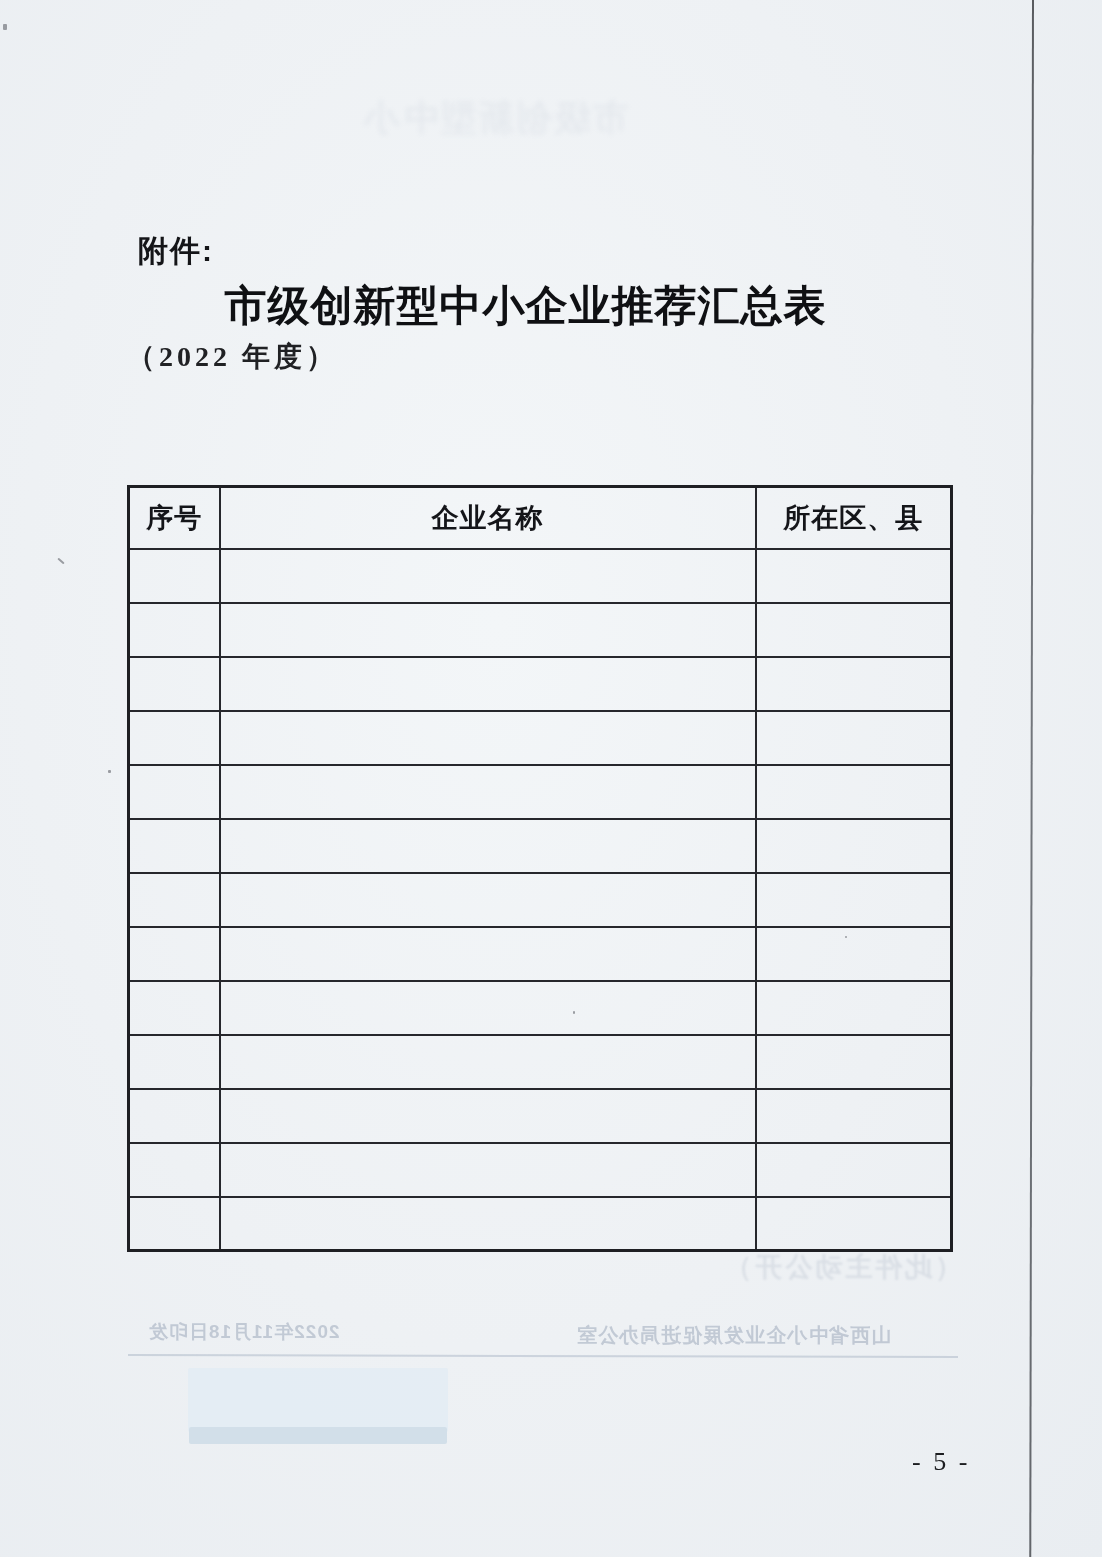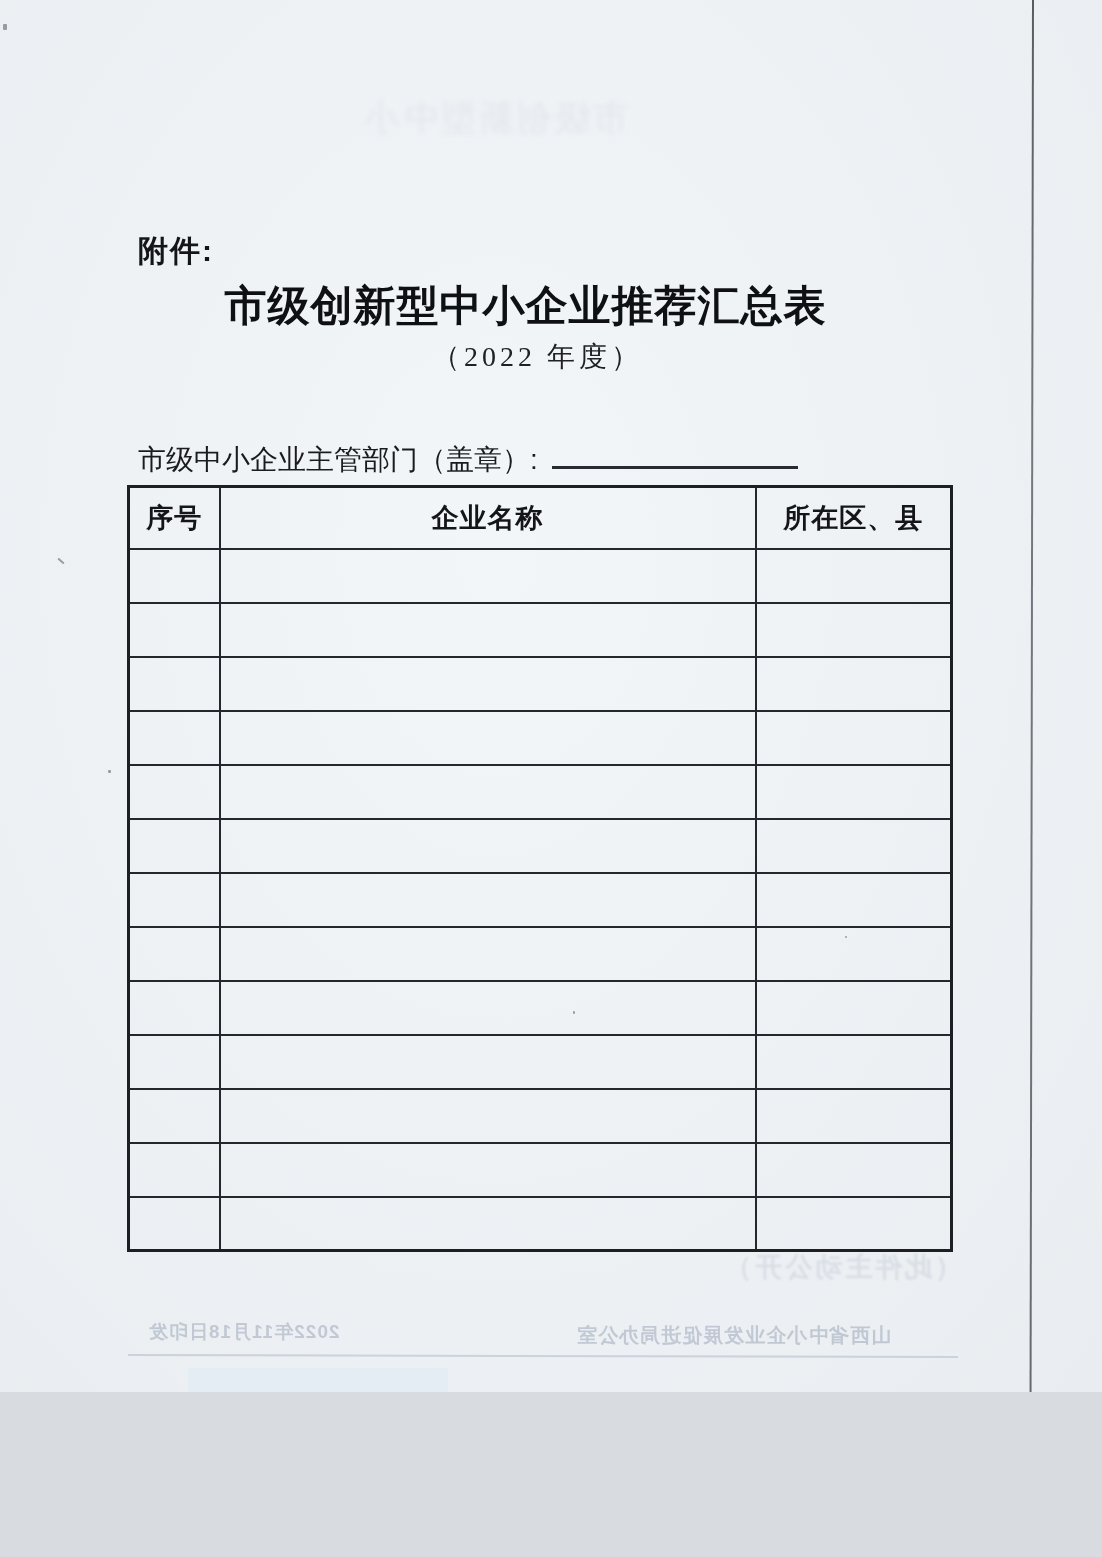--- a/index.html
+++ b/index.html
@@ -1,18 +1,18 @@
 <!DOCTYPE html>
 <html><head>
 <meta charset="utf-8">
 <style>
   html,body{margin:0;padding:0;background:#d8dbe0;}
   .page{
     position:relative;
-    width:1102px;height:1392px;
+    width:1102px;height:1557px;
     margin:0 auto;
     background:#eff2f5;
     background-image:radial-gradient(ellipse at 45% 40%, #f3f6f8 0%, #eef1f4 55%, #e9edf1 100%);
     overflow:hidden;
     font-family:"Liberation Sans", sans-serif;
     color:#1d1e21;
   }
   
   .attachment{
     position:absolute;left:138px;top:231px;
@@ -20,23 +20,23 @@
   }
   .doc-title{
     position:absolute;left:115px;top:278px;width:821px;
     text-align:center;
     font-family:"Liberation Serif", serif;
     font-size:42px;font-weight:700;letter-spacing:1px;color:#0f1013;
     white-space:nowrap;
   }
   .doc-subtitle{
     position:absolute;left:127px;top:338px;width:821px;
-    text-align:center;
+    text-align:left;
     font-family:"Liberation Serif", serif;
-    font-size:28px;font-weight:400;letter-spacing:4px;color:#202124;
+    font-size:28px;font-weight:700;letter-spacing:4px;color:#202124;
     white-space:nowrap;
   }
   .stamp-line{
     position:absolute;left:138px;top:441px;
     font-size:28px;font-weight:400;color:#1a1b1e;
     white-space:nowrap;
   }
   .stamp-underline{
     display:inline-block;
     width:246px;height:22px;
@@ -134,21 +134,20 @@
   <div class="scan-line"></div>
 
   <div class="ghost ghost-top">市级创新型中小</div>
 
   <div class="attachment">附件:</div>
 
   <div class="doc-title">市级创新型中小企业推荐汇总表</div>
 
   <div class="doc-subtitle">（2022 年度）</div>
 
-  <div class="stamp-line"><span>市级中小企业主管部门（盖章）:</span><span class="stamp-underline"></span></div>
 
   <table class="grid">
     <colgroup>
       <col style="width:91px">
       <col style="width:536px">
       <col style="width:196px">
     </colgroup>
     <thead>
       <tr>
         <th>序号</th>

